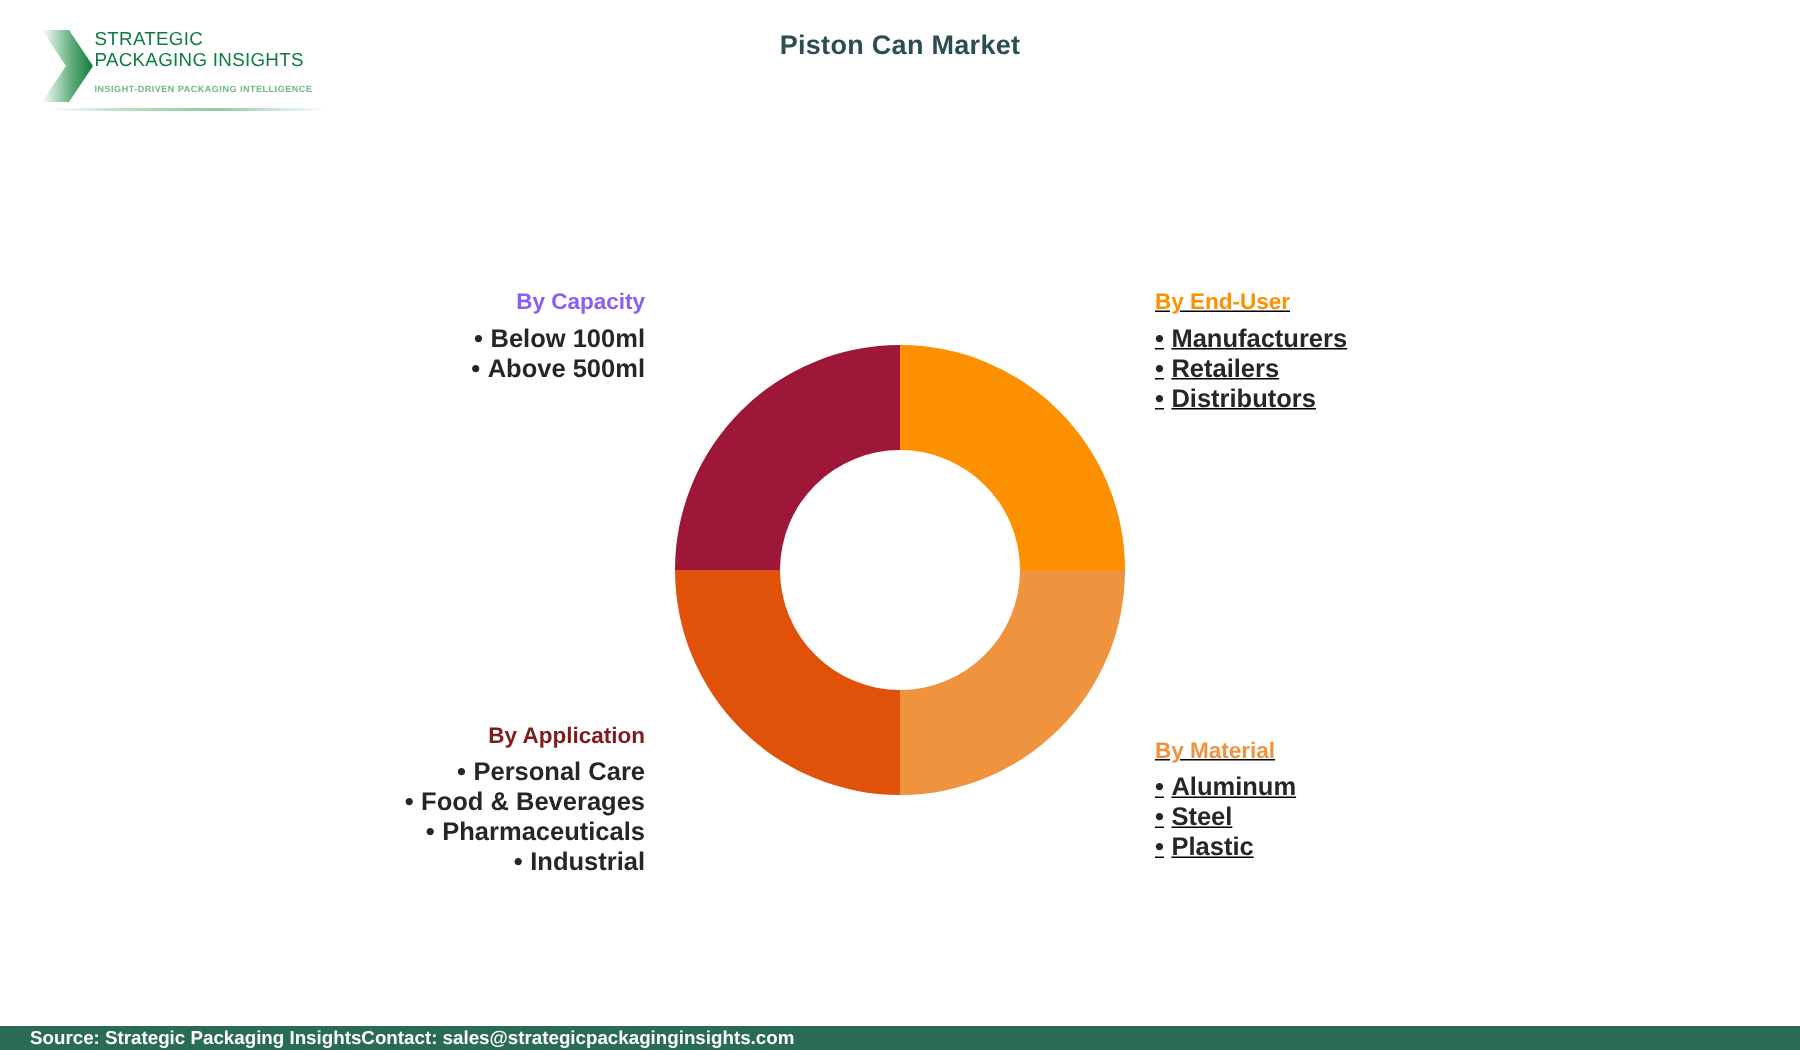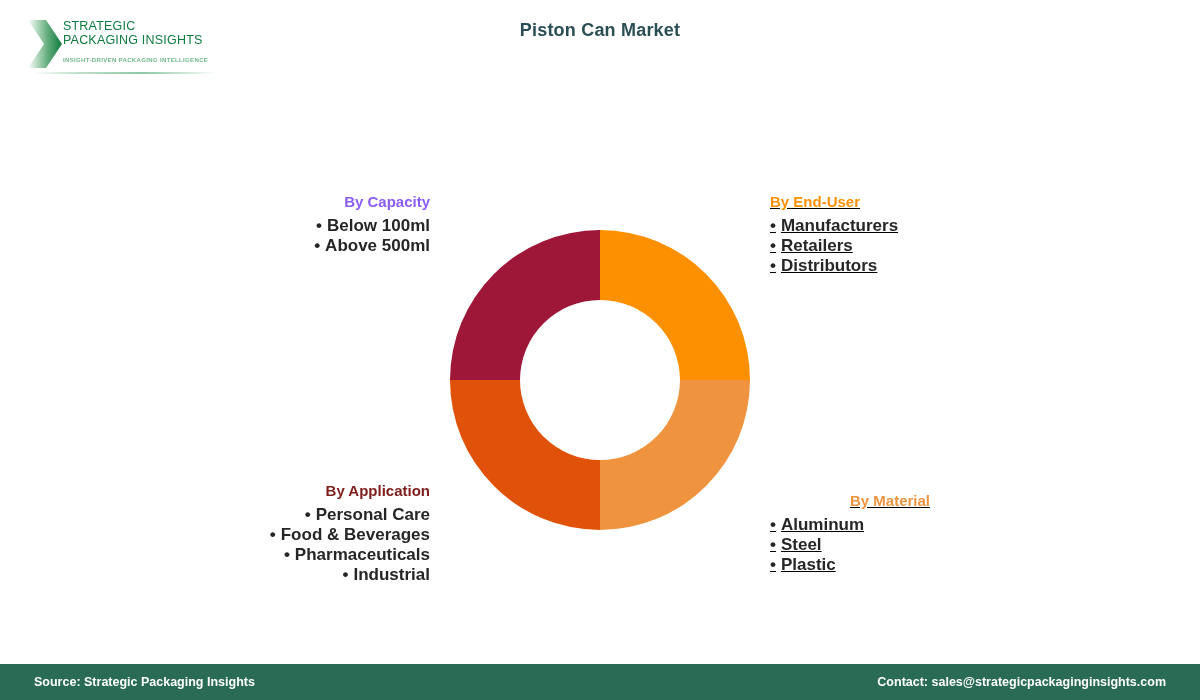--- a/index.html
+++ b/index.html
@@ -118,27 +118,27 @@
   #cat-enduser     { left: 770px; top: 193px; width: 240px; }
   #cat-application { left: 230px; top: 482px; width: 200px; }
   #cat-material    { left: 770px; top: 492px; width: 240px; }
 
   
   .footer {
     position: absolute;
     left: 0;
     bottom: 0;
     width: 1200px;
-    height: 36px;
+    height: 16px;
     background: #2A6B55;
     display: flex;
     align-items: center;
-    justify-content: space-between;
+    justify-content: flex-start;
     box-sizing: border-box;
-    padding: 0 34px;
+    padding: 0 20px;
   }
   .footer span {
     color: #ffffff;
     font-size: 12.5px;
     font-weight: bold;
     white-space: nowrap;
   }
 </style>
 </head>
 <body>
@@ -201,21 +201,21 @@
   <div class="cat-title" style="color: #7f1d1d;">By Application</div>
   <ul class="cat-list">
     <li>Personal Care</li>
     <li>Food &amp; Beverages</li>
     <li>Pharmaceuticals</li>
     <li>Industrial</li>
   </ul>
 </div>
 
 <div class="cat cat-right" id="cat-material">
-  <div class="cat-title" style="color: rgb(239, 147, 63); text-align: center;">By Material</div>
+  <div class="cat-title" style="color: rgb(239, 147, 63);">By Material</div>
   <ul class="cat-list">
     <li>Aluminum</li>
     <li>Steel</li>
     <li>Plastic</li>
   </ul>
 </div>
 
 <div class="footer" style="background: rgb(42, 107, 85);">
   <span>Source: Strategic Packaging Insights</span>
   <span>Contact: sales@strategicpackaginginsights.com</span>

